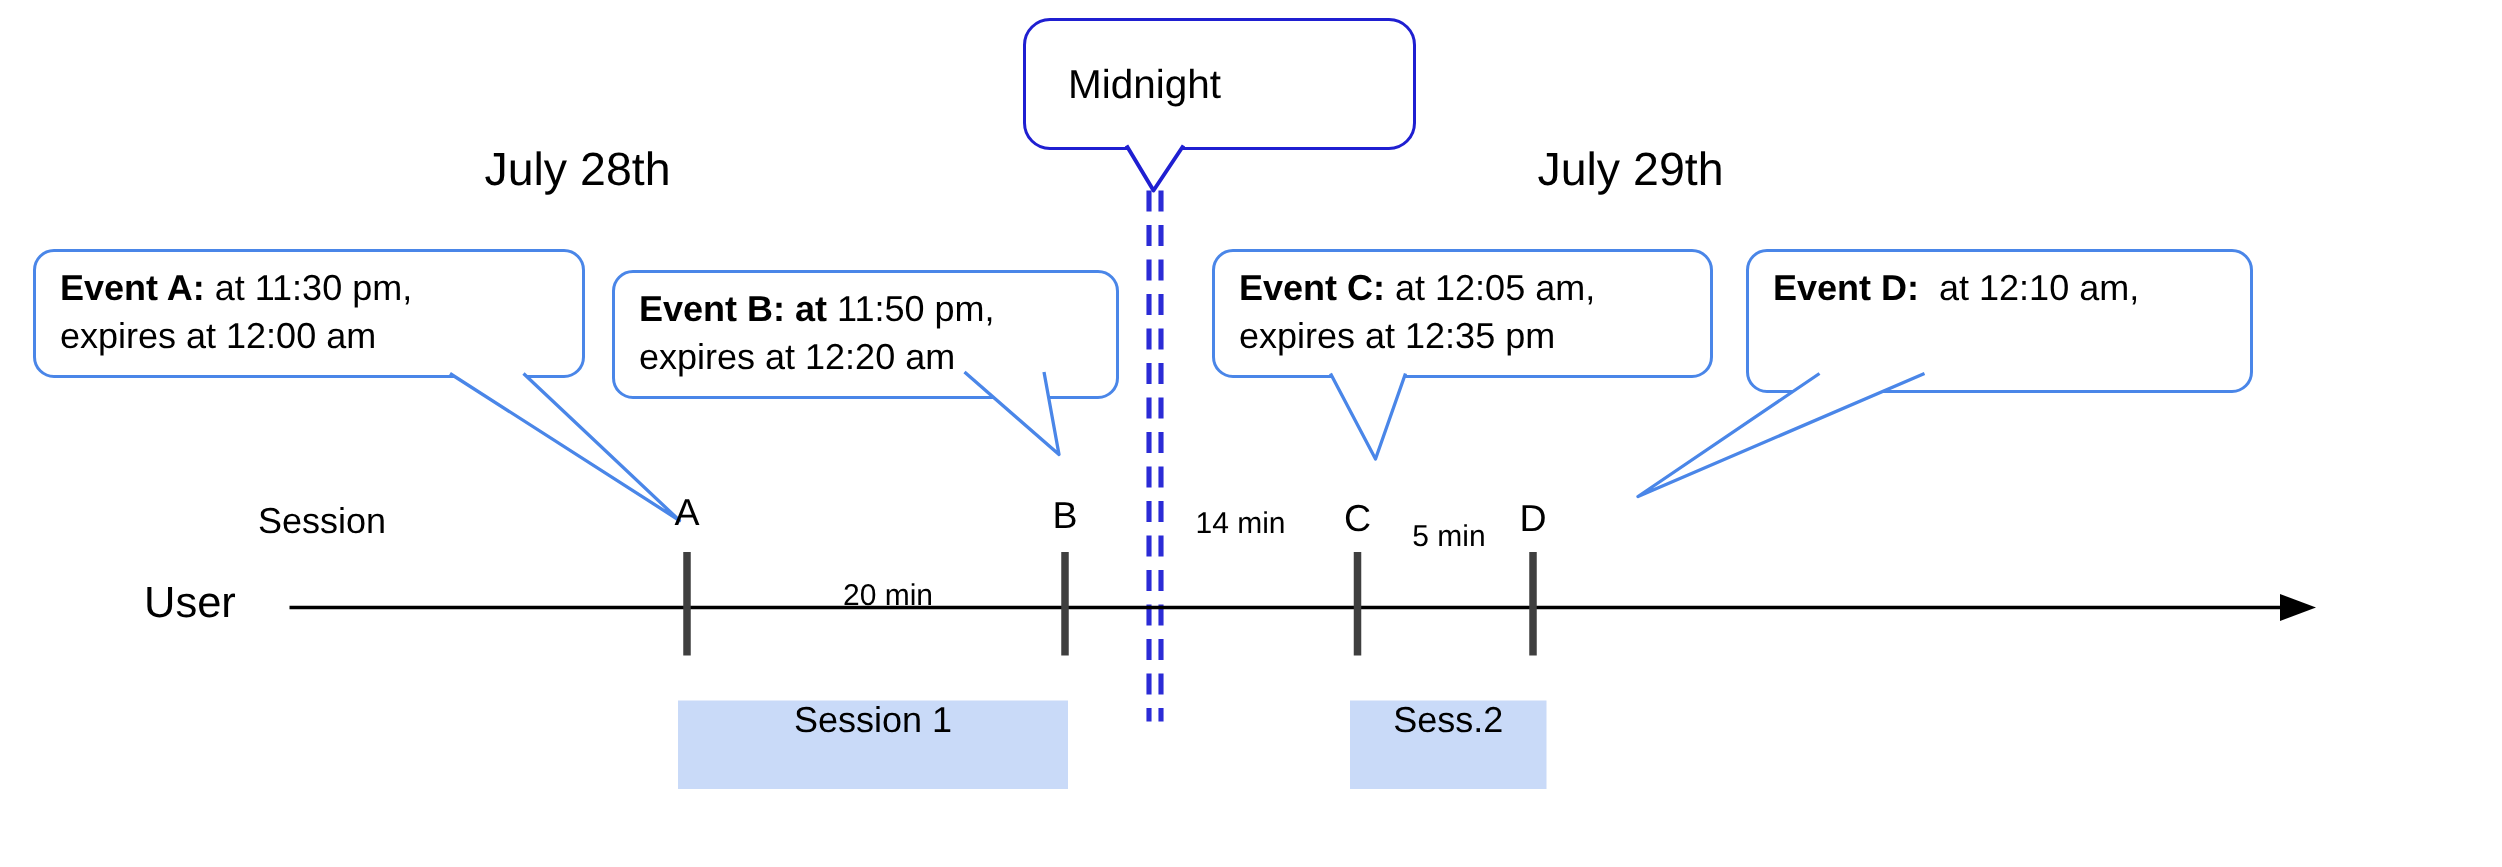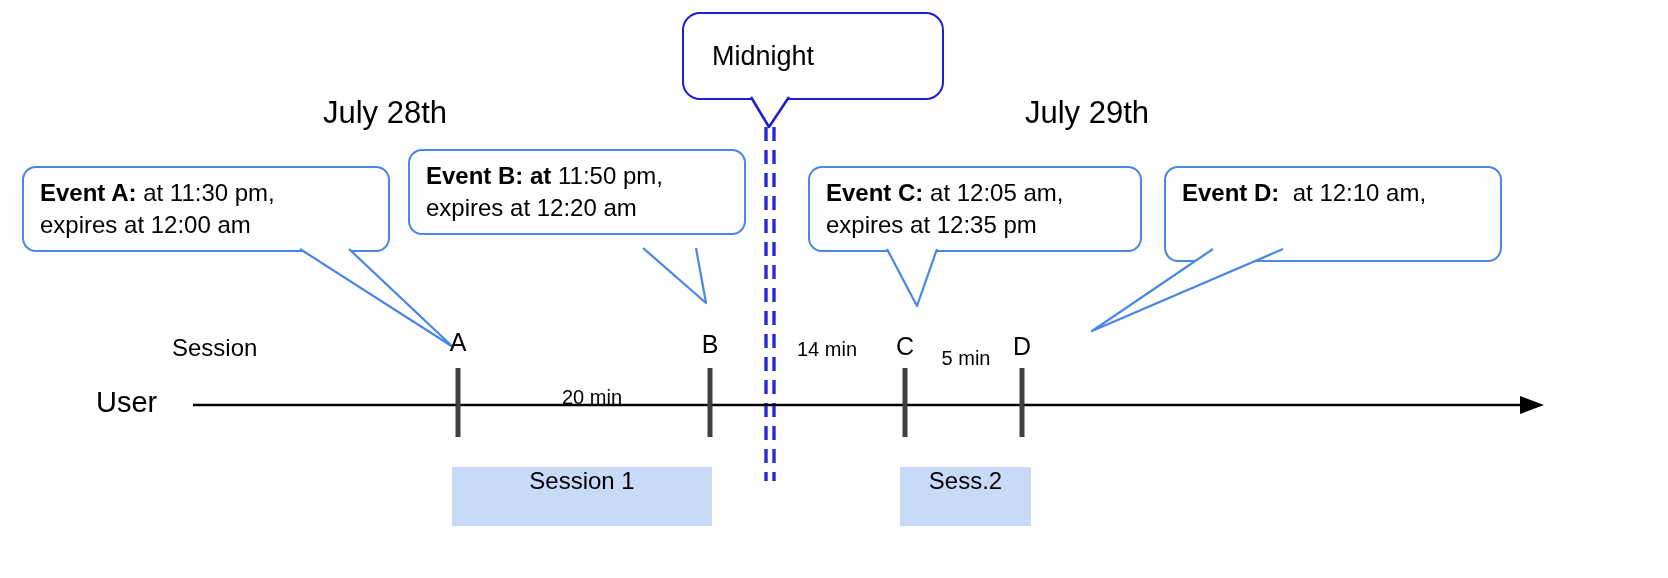--- a/index.html
+++ b/index.html
@@ -57,21 +57,21 @@
 
   <div class="callout midnight" style="left:682px;top:12px;width:262px;height:88px;">
     <span>Midnight</span>
   </div>
 
   <div class="callout event" style="left:22px;top:166px;width:368px;height:86px;">
     <div class="line"><b>Event A:</b><span> at 11:30 pm,</span></div>
     <div class="line">expires at 12:00 am</div>
   </div>
 
-  <div class="callout event" style="left:408px;top:149px;width:338px;height:86px;">
+  <div class="callout event" style="left:408px;top:180px;width:338px;height:86px;">
     <div class="line"><b>Event B: at</b><span> 11:50 pm,</span></div>
     <div class="line">expires at 12:20 am</div>
   </div>
 
   <div class="callout event" style="left:808px;top:166px;width:334px;height:86px;">
     <div class="line"><b>Event C:</b><span> at 12:05 am,</span></div>
     <div class="line">expires at 12:35 pm</div>
   </div>
 
   <div class="callout event" style="left:1164px;top:166px;width:338px;height:96px;">

